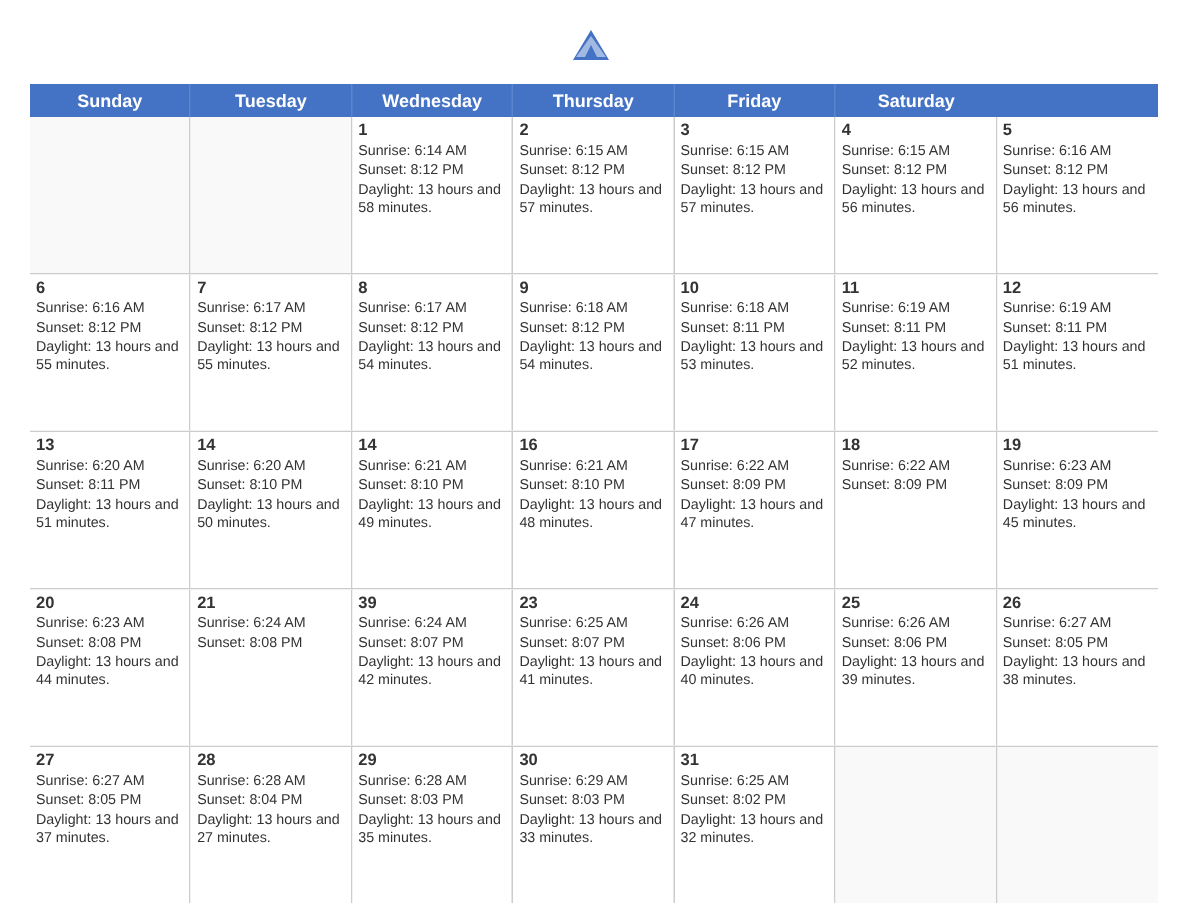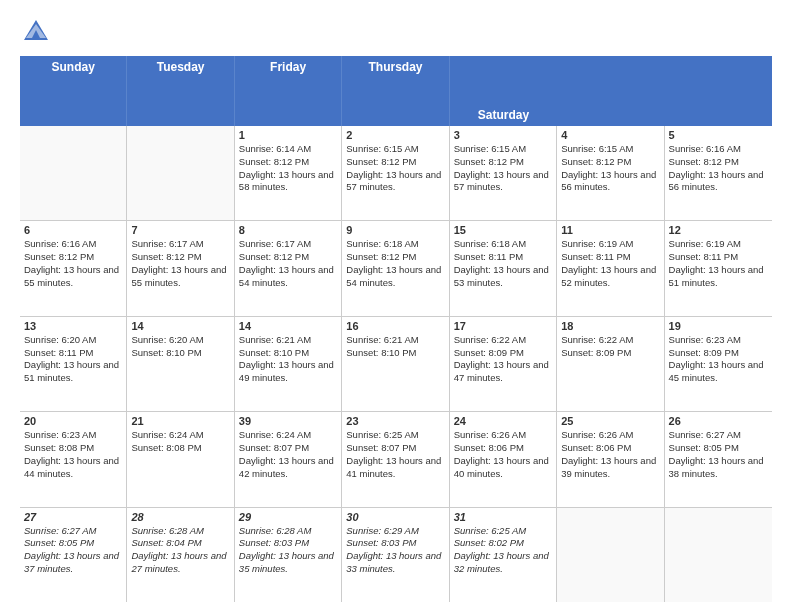--- a/index.html
+++ b/index.html
@@ -9,20 +9,21 @@
       width: 792px;
       height: 612px;
       overflow: hidden;
     }
     .page {
       width: 792px;
       height: 612px;
       padding: 16px 20px 10px 20px;
       display: flex;
       flex-direction: column;
+      align-items: center;
     }
     .header {
       display: flex;
       justify-content: space-between;
       align-items: flex-start;
       margin-bottom: 8px;
     }
     .logo {
       display: flex;
       align-items: center;
@@ -71,33 +72,33 @@
       background: #4472c4;
     }
     .cal-header-cell {
       color: #fff;
       font-size: 12px;
       font-weight: bold;
       padding: 4px 4px;
       text-align: center;
       border-right: 1px solid #5a84cc;
     }
-    .cal-header-cell:last-child { border-right: none; margin-top: 48px; }
+    .cal-header-cell:last-child { border-right: none; }
     .cal-body {
       flex: 1;
       display: flex;
       flex-direction: column;
     }
     .cal-week {
       display: grid;
       grid-template-columns: repeat(7, 1fr);
       flex: 1;
       border-bottom: 1px solid #ccc;
     }
-    .cal-week:last-child { border-bottom: none; font-style: italic; }
+    .cal-week:last-child { border-bottom: none; }
     .cal-cell {
       border-right: 1px solid #ccc;
       padding: 3px 4px;
       font-size: 9.5px;
       color: #333;
       vertical-align: top;
       background: #fff;
       min-height: 0;
     }
     .cal-cell:last-child { border-right: none; }
@@ -130,22 +131,23 @@
     <div class="title-block">
       <div class="cal-title"></div>
       <div class="cal-subtitle"></div>
     </div>
   </div>
 
   <div class="calendar">
     <div class="cal-header-row">
     <div class="cal-header-cell">Sunday</div>
         <div class="cal-header-cell">Tuesday</div>
+        <div class="cal-header-cell">Wednesday</div>
+        <div class="cal-header-cell">Thursday</div>
         <div class="cal-header-cell">Friday</div>
-        <div class="cal-header-cell">Thursday</div>
         <div class="cal-header-cell">Saturday</div>
       </div>
     <div class="cal-body">
     <div class="cal-week">
           <div class="cal-cell empty"></div>
           <div class="cal-cell empty"></div>
           <div class="cal-cell">
             <div class="day-num">1</div>
             <div class="cell-line">Sunrise: 6:14 AM</div>
             <div class="cell-line">Sunset: 8:12 PM</div>
@@ -195,21 +197,21 @@
             <div class="cell-line">Sunset: 8:12 PM</div>
             <div class="cell-line">Daylight: 13 hours and 54 minutes.</div>
           </div>
           <div class="cal-cell">
             <div class="day-num">9</div>
             <div class="cell-line">Sunrise: 6:18 AM</div>
             <div class="cell-line">Sunset: 8:12 PM</div>
             <div class="cell-line">Daylight: 13 hours and 54 minutes.</div>
           </div>
           <div class="cal-cell">
-            <div class="day-num">15</div>
+            <div class="day-num">10</div>
             <div class="cell-line">Sunrise: 6:18 AM</div>
             <div class="cell-line">Sunset: 8:11 PM</div>
             <div class="cell-line">Daylight: 13 hours and 53 minutes.</div>
           </div>
           <div class="cal-cell">
             <div class="day-num">11</div>
             <div class="cell-line">Sunrise: 6:19 AM</div>
             <div class="cell-line">Sunset: 8:11 PM</div>
             <div class="cell-line">Daylight: 13 hours and 52 minutes.</div>
           </div>
@@ -224,31 +226,33 @@
           <div class="cal-cell">
             <div class="day-num">13</div>
             <div class="cell-line">Sunrise: 6:20 AM</div>
             <div class="cell-line">Sunset: 8:11 PM</div>
             <div class="cell-line">Daylight: 13 hours and 51 minutes.</div>
           </div>
           <div class="cal-cell">
             <div class="day-num">14</div>
             <div class="cell-line">Sunrise: 6:20 AM</div>
             <div class="cell-line">Sunset: 8:10 PM</div>
+            <div class="cell-line">Daylight: 13 hours and 50 minutes.</div>
           </div>
           <div class="cal-cell">
             <div class="day-num">14</div>
             <div class="cell-line">Sunrise: 6:21 AM</div>
             <div class="cell-line">Sunset: 8:10 PM</div>
             <div class="cell-line">Daylight: 13 hours and 49 minutes.</div>
           </div>
           <div class="cal-cell">
             <div class="day-num">16</div>
             <div class="cell-line">Sunrise: 6:21 AM</div>
             <div class="cell-line">Sunset: 8:10 PM</div>
+            <div class="cell-line">Daylight: 13 hours and 48 minutes.</div>
           </div>
           <div class="cal-cell">
             <div class="day-num">17</div>
             <div class="cell-line">Sunrise: 6:22 AM</div>
             <div class="cell-line">Sunset: 8:09 PM</div>
             <div class="cell-line">Daylight: 13 hours and 47 minutes.</div>
           </div>
           <div class="cal-cell">
             <div class="day-num">18</div>
             <div class="cell-line">Sunrise: 6:22 AM</div>

